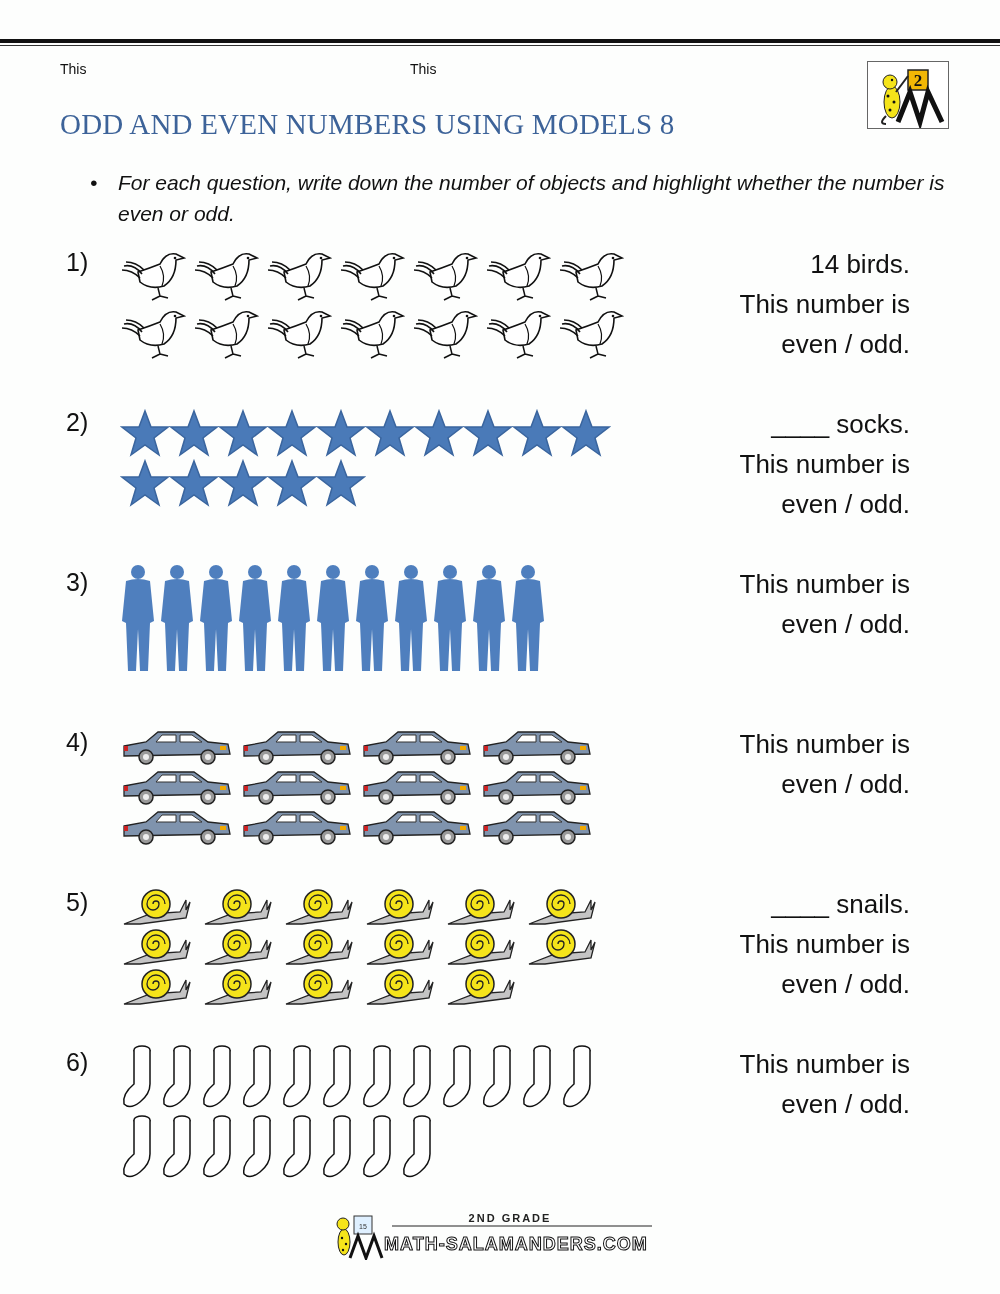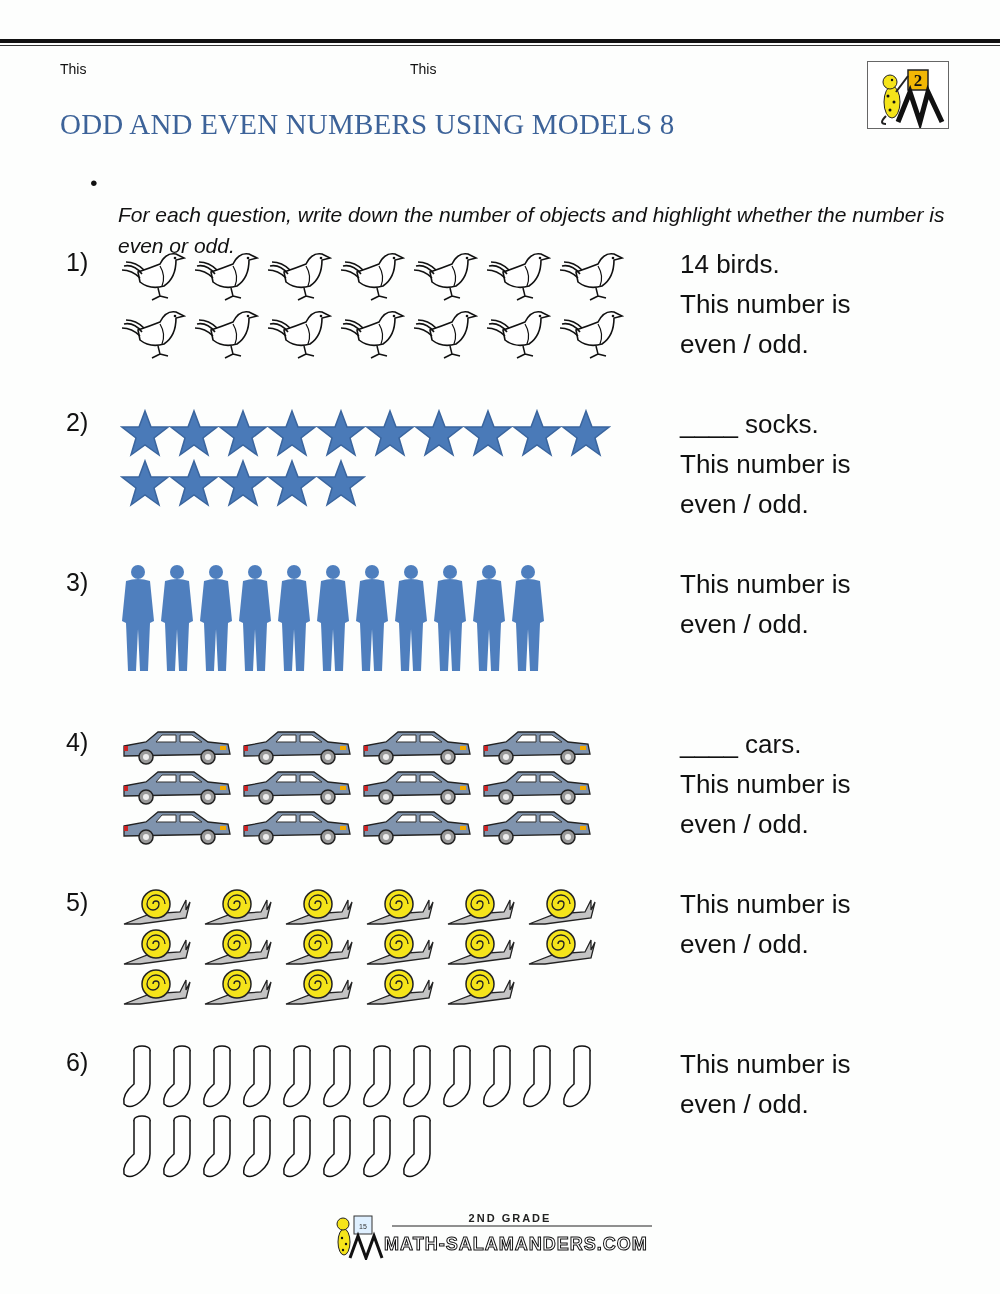--- a/index.html
+++ b/index.html
@@ -11,26 +11,26 @@
 
     .name-label { position: absolute; left: 60px; top: 61px; font-size: 14px; }
     .date-label { position: absolute; left: 410px; top: 61px; font-size: 14px; }
 
     .logo-box { position: absolute; left: 867px; top: 61px; width: 82px; height: 68px; border: 1px solid #666; background: #fff; }
 
     .title { position: absolute; left: 60px; top: 108px; font-family: "Liberation Serif", serif; font-size: 29px; color: #3d6399; letter-spacing: 0.2px; }
 
     .instructions { position: absolute; left: 90px; top: 167px; width: 860px; font-size: 21px; font-style: italic; line-height: 31px; }
     .instructions .bullet { position: absolute; left: 0; top: 0; }
-    .instructions .text { display: block; padding-left: 28px; margin-top: 32px; }
+    .instructions .text { display: block; padding-left: 28px; }
 
     .question { position: absolute; left: 0; width: 1000px; }
     .q-num { position: absolute; left: 66px; font-size: 25px; }
     .q-models { position: absolute; left: 120px; }
-    .q-answer { position: absolute; left: 680px; width: 230px; text-align: left; font-size: 26px; line-height: 40px; }
+    .q-answer { position: absolute; left: 680px; width: 230px; text-align: right; font-size: 26px; line-height: 40px; }
 
     .model-row { display: flex; }
     .footer-logo { position: absolute; left: 330px; top: 1212px; width: 330px; height: 48px; }
   </style>
 </head>
 <body>
 
 <div class="rule-thick"></div>
 <div class="rule-thin"></div>
 
@@ -413,21 +413,20 @@
             <rect x="4" y="18" width="4" height="5" fill="#c22"></rect>
             <rect x="100" y="18" width="6" height="4" fill="#f2a900"></rect>
             <circle cx="26" cy="29" r="7" fill="#999" stroke="#222" stroke-width="1.5"></circle>
             <circle cx="26" cy="29" r="3" fill="#eee"></circle>
             <circle cx="88" cy="29" r="7" fill="#999" stroke="#222" stroke-width="1.5"></circle>
             <circle cx="88" cy="29" r="3" fill="#eee"></circle>
           </svg></div>
       </div>
   </div>
   <div class="q-answer" style="top:-4px;">
-    <div>____ cars.</div>
     <div>This number is</div>
     <div>even / odd.</div>
   </div>
 </div>
 
 <div class="question" style="top:888px;">
   <div class="q-num">5)</div>
   <div class="q-models">
     <div class="model-row" id="snails-r1">
         <div style="width: 81px; height: 40px;"><svg width="78" height="40" viewBox="0 0 78 40">
@@ -515,20 +514,21 @@
             <path d="M36,16 m-3,0 a3,3 0 1,1 6,0 a6,6 0 1,1 -12,0 a9,9 0 1,1 18,0" fill="none" stroke="#222" stroke-width="1.3"></path>
           </svg></div>
         <div style="width: 81px; height: 40px;"><svg width="78" height="40" viewBox="0 0 78 40">
             <path d="M4,36 L30,26 L60,24 L66,12 L66,22 L70,14 L66,30 L20,36 Z" fill="#c4c4c4" stroke="#222" stroke-width="1.3"></path>
             <circle cx="36" cy="16" r="14" fill="#f5e41a" stroke="#222" stroke-width="1.5"></circle>
             <path d="M36,16 m-3,0 a3,3 0 1,1 6,0 a6,6 0 1,1 -12,0 a9,9 0 1,1 18,0" fill="none" stroke="#222" stroke-width="1.3"></path>
           </svg></div>
       </div>
   </div>
   <div class="q-answer" style="top:-4px;">
+    <div>____ snails.</div>
     <div>This number is</div>
     <div>even / odd.</div>
   </div>
 </div>
 
 <div class="question" style="top:1048px;">
   <div class="q-num">6)</div>
   <div class="q-models" style="top:-4px;">
     <div class="model-row" id="socks-r1">
         <div style="width: 40px; height: 70px;"><svg width="40" height="68" viewBox="0 0 40 68">

